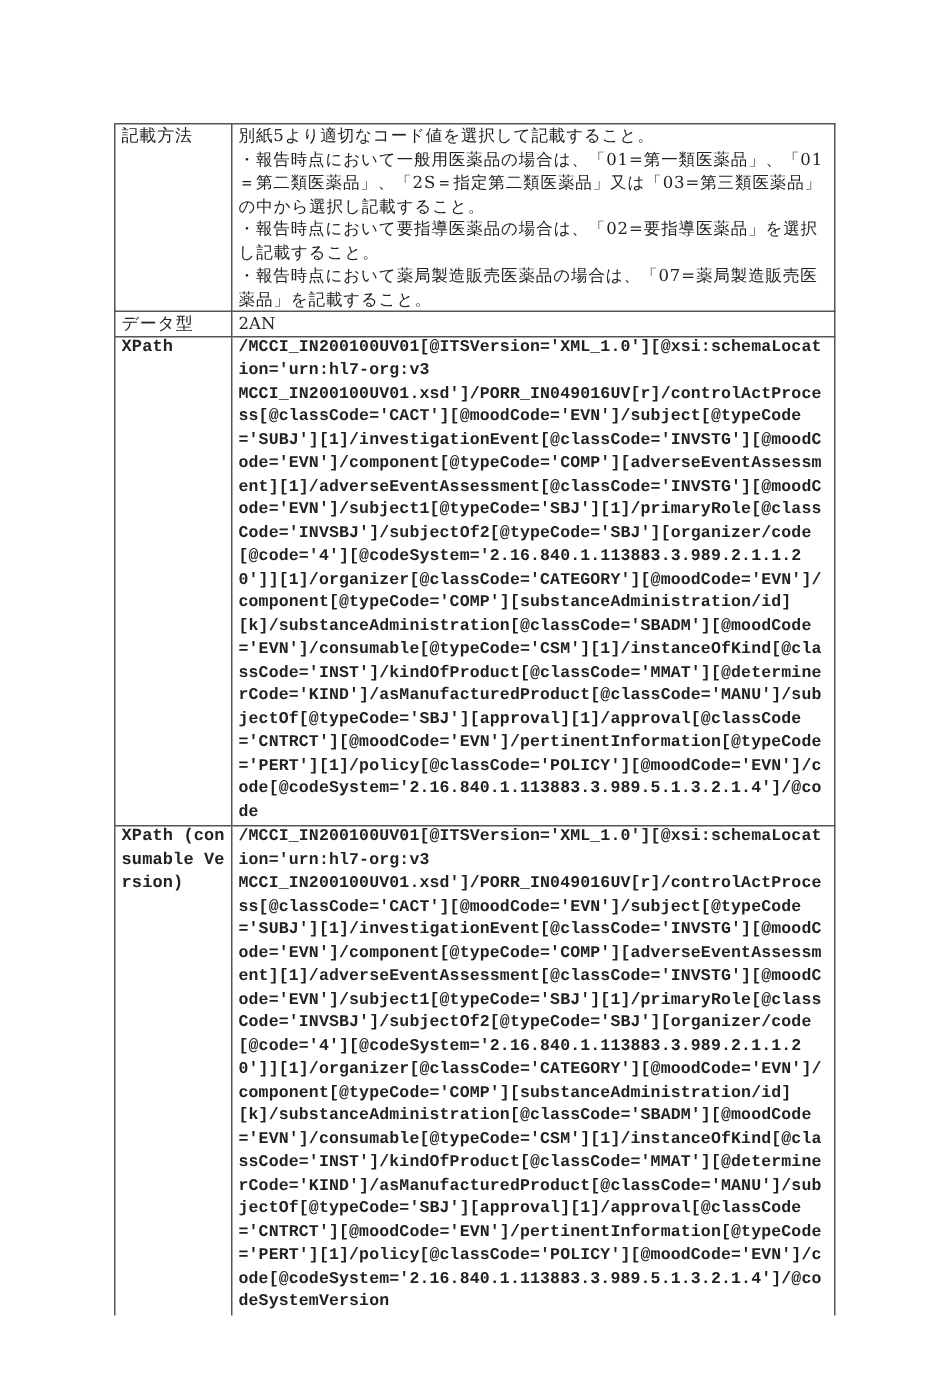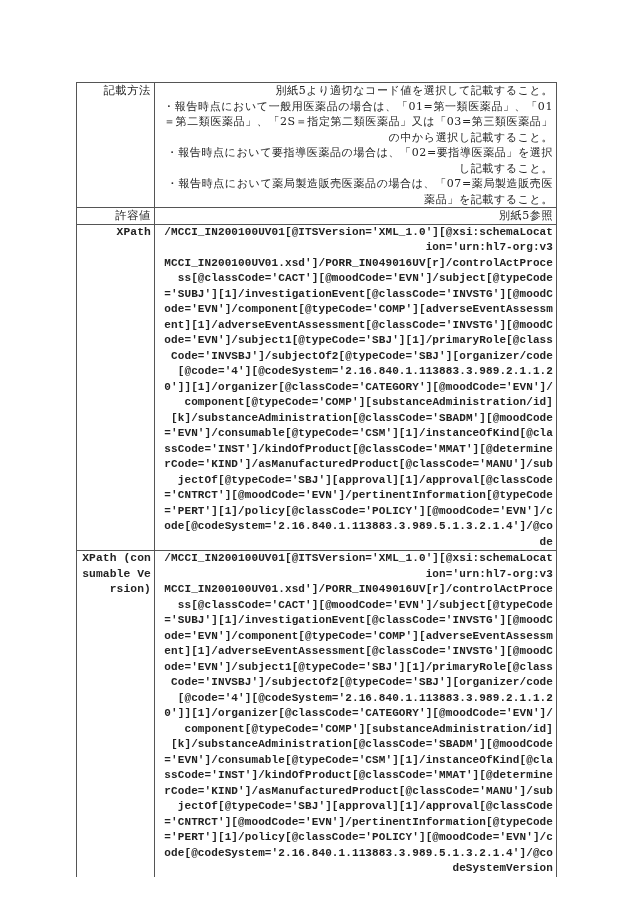--- a/index.html
+++ b/index.html
@@ -15,21 +15,20 @@
       font-family: "DejaVu Serif", "Liberation Serif", serif;
       color: #222;
     }
     .page-table {
       position: absolute;
       left: 76px;
       top: 82px;
       width: 481px;
       border-collapse: collapse;
       table-layout: fixed;
-      text-align: right;
     }
     .page-table td {
       border: 1px solid #555;
       vertical-align: top;
       padding: 0 3px 0 4px;
       font-size: 11px;
       line-height: 15.5px;
     }
     .page-table td.label {
       width: 70px;
@@ -61,23 +60,23 @@
     <tr>
       <td class="label jp">記載方法</td>
       <td class="jp">
         <span class="para">別紙5より適切なコード値を選択して記載すること。</span>
         <span class="para">・報告時点において一般用医薬品の場合は、「01=第一類医薬品」、「01＝第二類医薬品」、「2S＝指定第二類医薬品」又は「03=第三類医薬品」の中から選択し記載すること。</span>
         <span class="para">・報告時点において要指導医薬品の場合は、「02=要指導医薬品」を選択し記載すること。</span>
         <span class="para">・報告時点において薬局製造販売医薬品の場合は、「07=薬局製造販売医薬品」を記載すること。</span>
       </td>
     </tr>
     <tr>
-      <td class="label jp">許容値</td>
-      <td class="jp">
-        <span class="para">別紙5参照</span>
+      <td class="label jp">データ型</td>
+      <td>
+        <span class="para">2AN</span>
       </td>
     </tr>
     <tr>
       <td class="label mono">XPath</td>
       <td class="mono"><span class="para">/MCCI_IN200100UV01[@ITSVersion='XML_1.0'][@xsi:schemaLocation='urn:hl7-org:v3</span><span class="para">MCCI_IN200100UV01.xsd']/PORR_IN049016UV[r]/controlActProcess[@classCode='CACT'][@moodCode='EVN']/subject[@typeCode='SUBJ'][1]/investigationEvent[@classCode='INVSTG'][@moodCode='EVN']/component[@typeCode='COMP'][adverseEventAssessment][1]/adverseEventAssessment[@classCode='INVSTG'][@moodCode='EVN']/subject1[@typeCode='SBJ'][1]/primaryRole[@classCode='INVSBJ']/subjectOf2[@typeCode='SBJ'][organizer/code[@code='4'][@codeSystem='2.16.840.1.113883.3.989.2.1.1.20']][1]/organizer[@classCode='CATEGORY'][@moodCode='EVN']/component[@typeCode='COMP'][substanceAdministration/id][k]/substanceAdministration[@classCode='SBADM'][@moodCode='EVN']/consumable[@typeCode='CSM'][1]/instanceOfKind[@classCode='INST']/kindOfProduct[@classCode='MMAT'][@determinerCode='KIND']/asManufacturedProduct[@classCode='MANU']/subjectOf[@typeCode='SBJ'][approval][1]/approval[@classCode='CNTRCT'][@moodCode='EVN']/pertinentInformation[@typeCode='PERT'][1]/policy[@classCode='POLICY'][@moodCode='EVN']/code[@codeSystem='2.16.840.1.113883.3.989.5.1.3.2.1.4']/@code</span></td>
     </tr>
     <tr class="last">
       <td class="label mono">XPath (consumable Version)</td>
       <td class="mono"><span class="para">/MCCI_IN200100UV01[@ITSVersion='XML_1.0'][@xsi:schemaLocation='urn:hl7-org:v3</span><span class="para">MCCI_IN200100UV01.xsd']/PORR_IN049016UV[r]/controlActProcess[@classCode='CACT'][@moodCode='EVN']/subject[@typeCode='SUBJ'][1]/investigationEvent[@classCode='INVSTG'][@moodCode='EVN']/component[@typeCode='COMP'][adverseEventAssessment][1]/adverseEventAssessment[@classCode='INVSTG'][@moodCode='EVN']/subject1[@typeCode='SBJ'][1]/primaryRole[@classCode='INVSBJ']/subjectOf2[@typeCode='SBJ'][organizer/code[@code='4'][@codeSystem='2.16.840.1.113883.3.989.2.1.1.20']][1]/organizer[@classCode='CATEGORY'][@moodCode='EVN']/component[@typeCode='COMP'][substanceAdministration/id][k]/substanceAdministration[@classCode='SBADM'][@moodCode='EVN']/consumable[@typeCode='CSM'][1]/instanceOfKind[@classCode='INST']/kindOfProduct[@classCode='MMAT'][@determinerCode='KIND']/asManufacturedProduct[@classCode='MANU']/subjectOf[@typeCode='SBJ'][approval][1]/approval[@classCode='CNTRCT'][@moodCode='EVN']/pertinentInformation[@typeCode='PERT'][1]/policy[@classCode='POLICY'][@moodCode='EVN']/code[@codeSystem='2.16.840.1.113883.3.989.5.1.3.2.1.4']/@codeSystemVersion</span></td>
     </tr>

